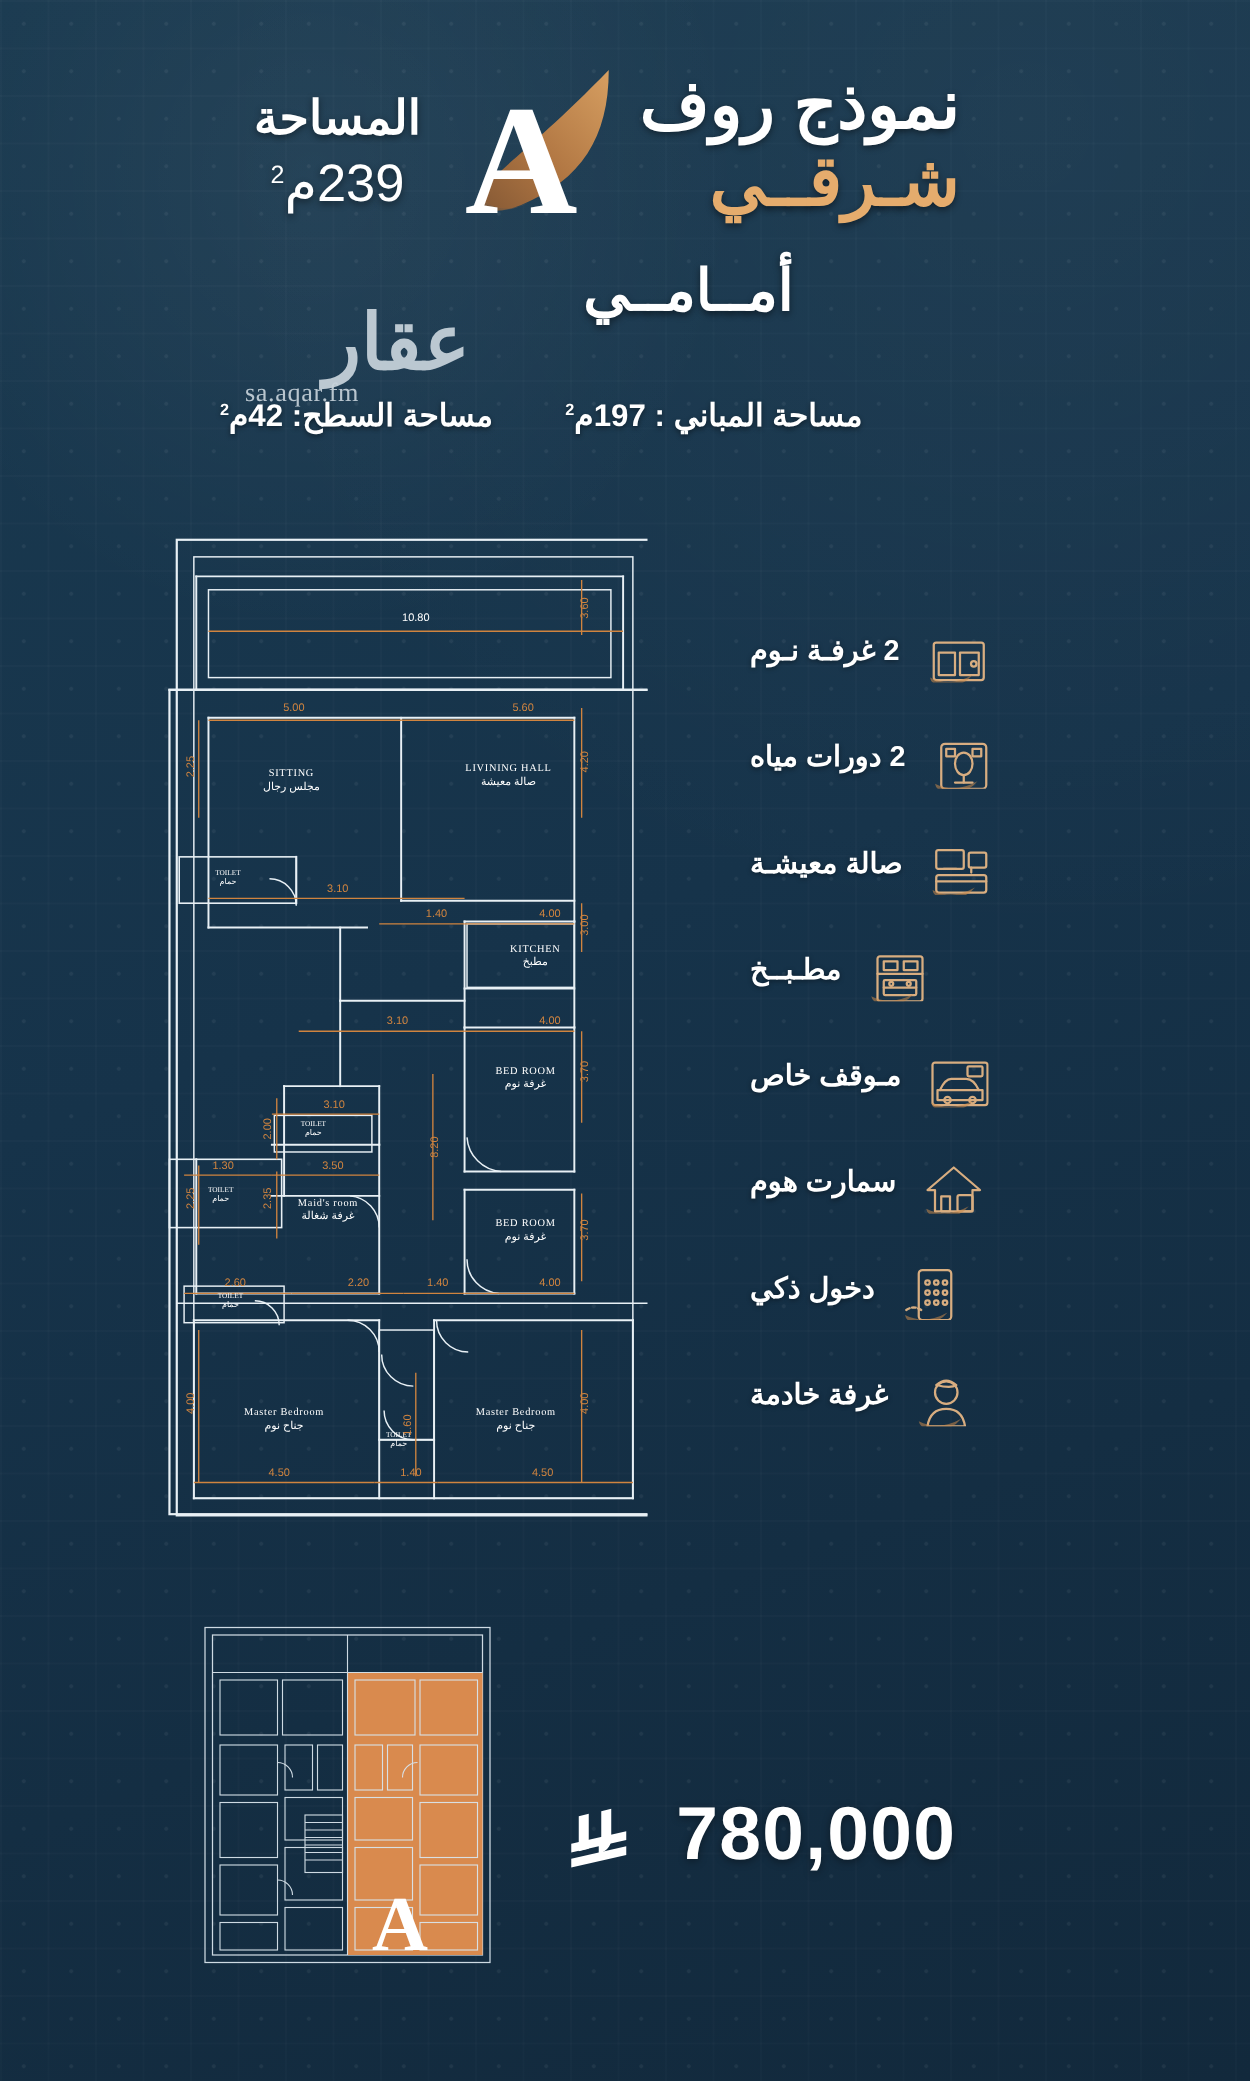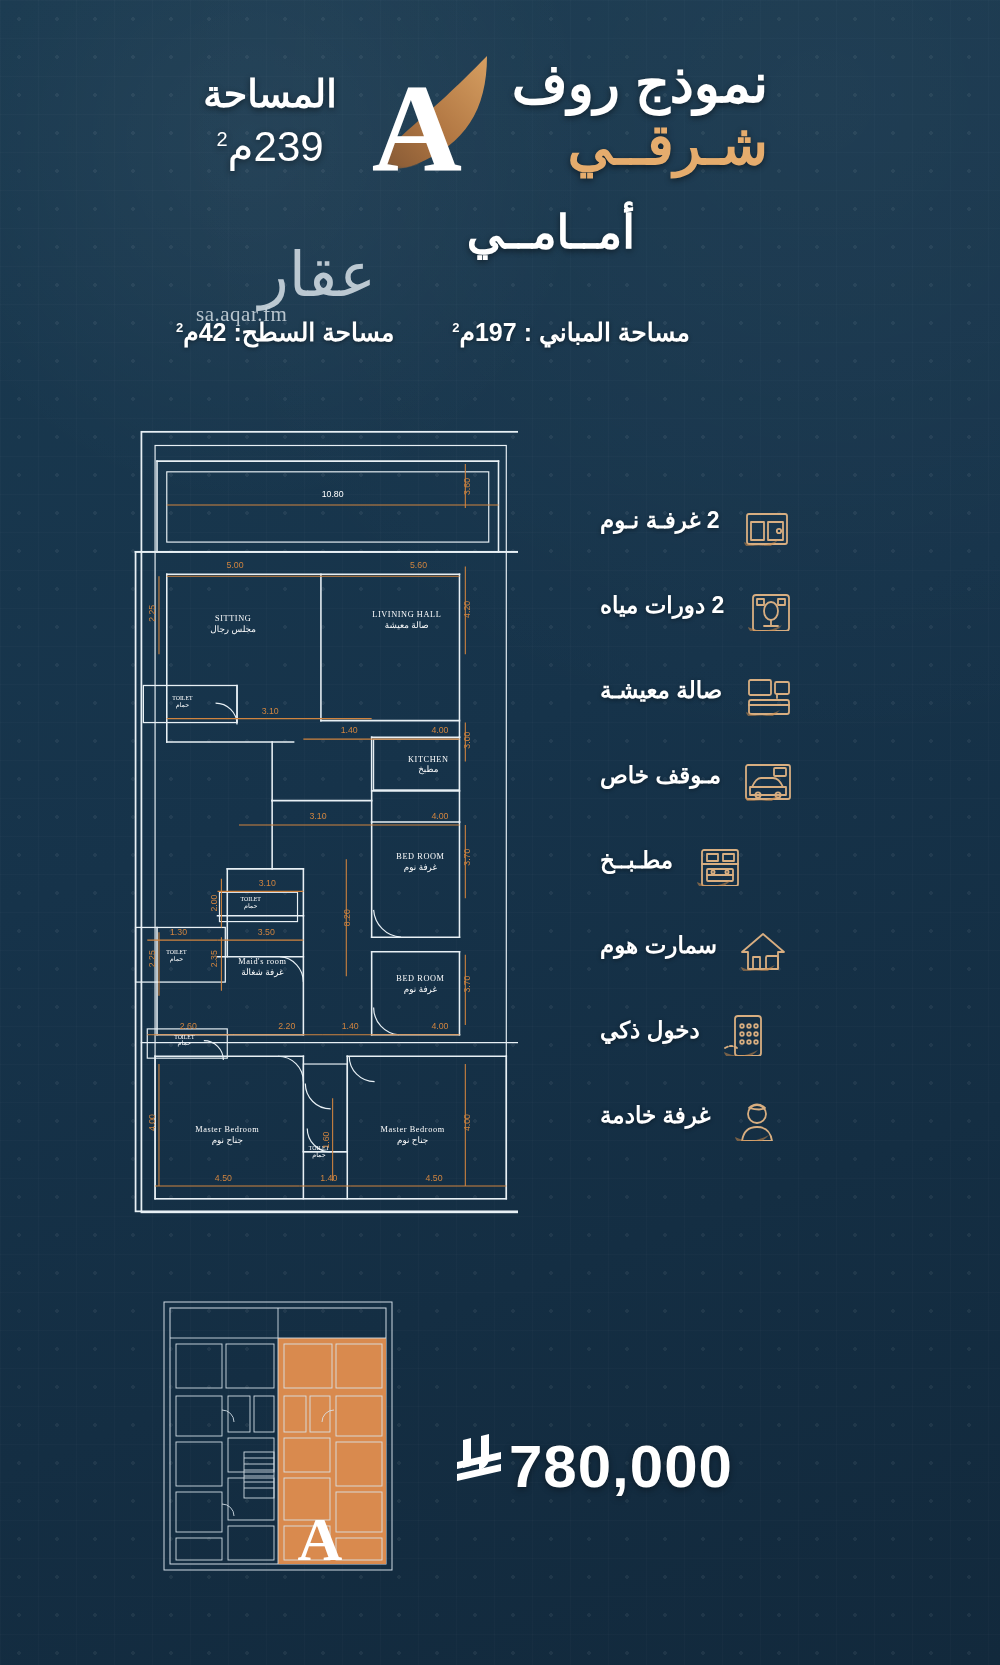--- a/index.html
+++ b/index.html
@@ -80,21 +80,21 @@
   }
   .area-value sup{font-size:20px;vertical-align:super;}
 
   
   .monogram{position:absolute;left:355px;top:48px;width:170px;height:140px;}
   .monogram svg{display:block;}
 
   
   .watermark{position:absolute;left:196px;top:244px;width:180px;height:80px;}
   .wm-text{
-    font-size:62px;font-weight:normal;color:#c9d4dc;direction:rtl;
+    font-size:62px;font-weight:bold;color:#c9d4dc;direction:rtl;
     line-height:1;opacity:.92;letter-spacing:-2px;
   }
   .wm-url{
     font-family:"Liberation Serif", serif;
     font-size:21px;color:#c9d4dc;opacity:.9;margin-top:-4px;letter-spacing:.5px;
   }
 
   .areas-row{
     position:absolute;right:310px;top:318px;
     direction:rtl;white-space:nowrap;
@@ -126,21 +126,21 @@
     text-shadow:0 1px 4px rgba(0,0,0,.4);
   }
 
   
   .keyplan{position:absolute;left:158px;top:1292px;width:240px;height:285px;}
   .keyplan svg{display:block;}
 
   
   .price-row{
     position:absolute;left:455px;top:1432px;
-    display:flex;align-items:flex-start;gap:6px;
+    display:flex;align-items:flex-end;gap:38px;
   }
   .riyal-icon{width:48px;height:56px;flex:0 0 48px;}
   .riyal-icon svg{display:block;}
   .price-value{
     font-size:60px;font-weight:bold;color:#ffffff;
     letter-spacing:1px;
     text-shadow:0 2px 7px rgba(0,0,0,.4);
   }
 </style>
 </head>
@@ -394,49 +394,49 @@
             </g>
             <path d="M6 44 q16 8 34 -2 q-8 10 -24 9 q-9 -1 -10 -7 z" fill="#c8884a" opacity="0.55"></path>
           </svg>
         </div>
         <div class="feature-label">صالة معيشـة</div>
       </div>
       <div class="feature">
         <div class="feature-icon">
           <svg width="54" height="50" viewBox="-2 -2 54 50">
             <g transform="translate(3,4)" fill="none" stroke="#e3b584" stroke-width="1.8" stroke-linejoin="round" stroke-linecap="round" opacity="0.95">
-              <rect x="4" y="8" width="44" height="34" rx="2"></rect>
-              <path d="M10 30 q4 -9 9 -9 h12 q6 0 10 9"></path>
-              <path d="M8 30 h36 v8 h-36 z"></path>
-              <circle cx="16" cy="38" r="2.6"></circle>
-              <circle cx="36" cy="38" r="2.6"></circle>
-              <rect x="32" y="11" width="12" height="8" rx="1"></rect>
-            </g>
-            <path d="M6 44 q16 8 34 -2 q-8 10 -24 9 q-9 -1 -10 -7 z" fill="#c8884a" opacity="0.55"></path>
-          </svg>
-        </div>
-        <div class="feature-label">مـوقف خاص</div>
-      </div>
-      <div class="feature">
-        <div class="feature-icon">
-          <svg width="54" height="50" viewBox="-2 -2 54 50">
-            <g transform="translate(3,4)" fill="none" stroke="#e3b584" stroke-width="1.8" stroke-linejoin="round" stroke-linecap="round" opacity="0.95">
               <rect x="8" y="8" width="36" height="36" rx="2"></rect>
               <path d="M8 22 h36"></path>
               <rect x="13" y="12" width="11" height="7"></rect>
               <rect x="29" y="12" width="11" height="7"></rect>
               <rect x="13" y="27" width="26" height="12" rx="1"></rect>
               <path d="M13 33 h26"></path>
               <circle cx="19" cy="30" r="1.6"></circle>
               <circle cx="33" cy="30" r="1.6"></circle>
             </g>
             <path d="M6 44 q16 8 34 -2 q-8 10 -24 9 q-9 -1 -10 -7 z" fill="#c8884a" opacity="0.55"></path>
           </svg>
         </div>
         <div class="feature-label">مطـبــخ</div>
+      </div>
+      <div class="feature">
+        <div class="feature-icon">
+          <svg width="54" height="50" viewBox="-2 -2 54 50">
+            <g transform="translate(3,4)" fill="none" stroke="#e3b584" stroke-width="1.8" stroke-linejoin="round" stroke-linecap="round" opacity="0.95">
+              <rect x="4" y="8" width="44" height="34" rx="2"></rect>
+              <path d="M10 30 q4 -9 9 -9 h12 q6 0 10 9"></path>
+              <path d="M8 30 h36 v8 h-36 z"></path>
+              <circle cx="16" cy="38" r="2.6"></circle>
+              <circle cx="36" cy="38" r="2.6"></circle>
+              <rect x="32" y="11" width="12" height="8" rx="1"></rect>
+            </g>
+            <path d="M6 44 q16 8 34 -2 q-8 10 -24 9 q-9 -1 -10 -7 z" fill="#c8884a" opacity="0.55"></path>
+          </svg>
+        </div>
+        <div class="feature-label">مـوقف خاص</div>
       </div>
       <div class="feature">
         <div class="feature-icon">
           <svg width="54" height="50" viewBox="-2 -2 54 50">
             <g transform="translate(3,4)" fill="none" stroke="#e3b584" stroke-width="1.8" stroke-linejoin="round" stroke-linecap="round" opacity="0.95">
               <path d="M25 7 L46 25 h-6 v17 h-30 V25 H4 Z"></path>
               <rect x="28" y="29" width="12" height="13" rx="1.5"></rect>
               <path d="M15 30 h7 v12 h-7 z"></path>
             </g>
             <path d="M6 44 q16 8 34 -2 q-8 10 -24 9 q-9 -1 -10 -7 z" fill="#c8884a" opacity="0.55"></path>

